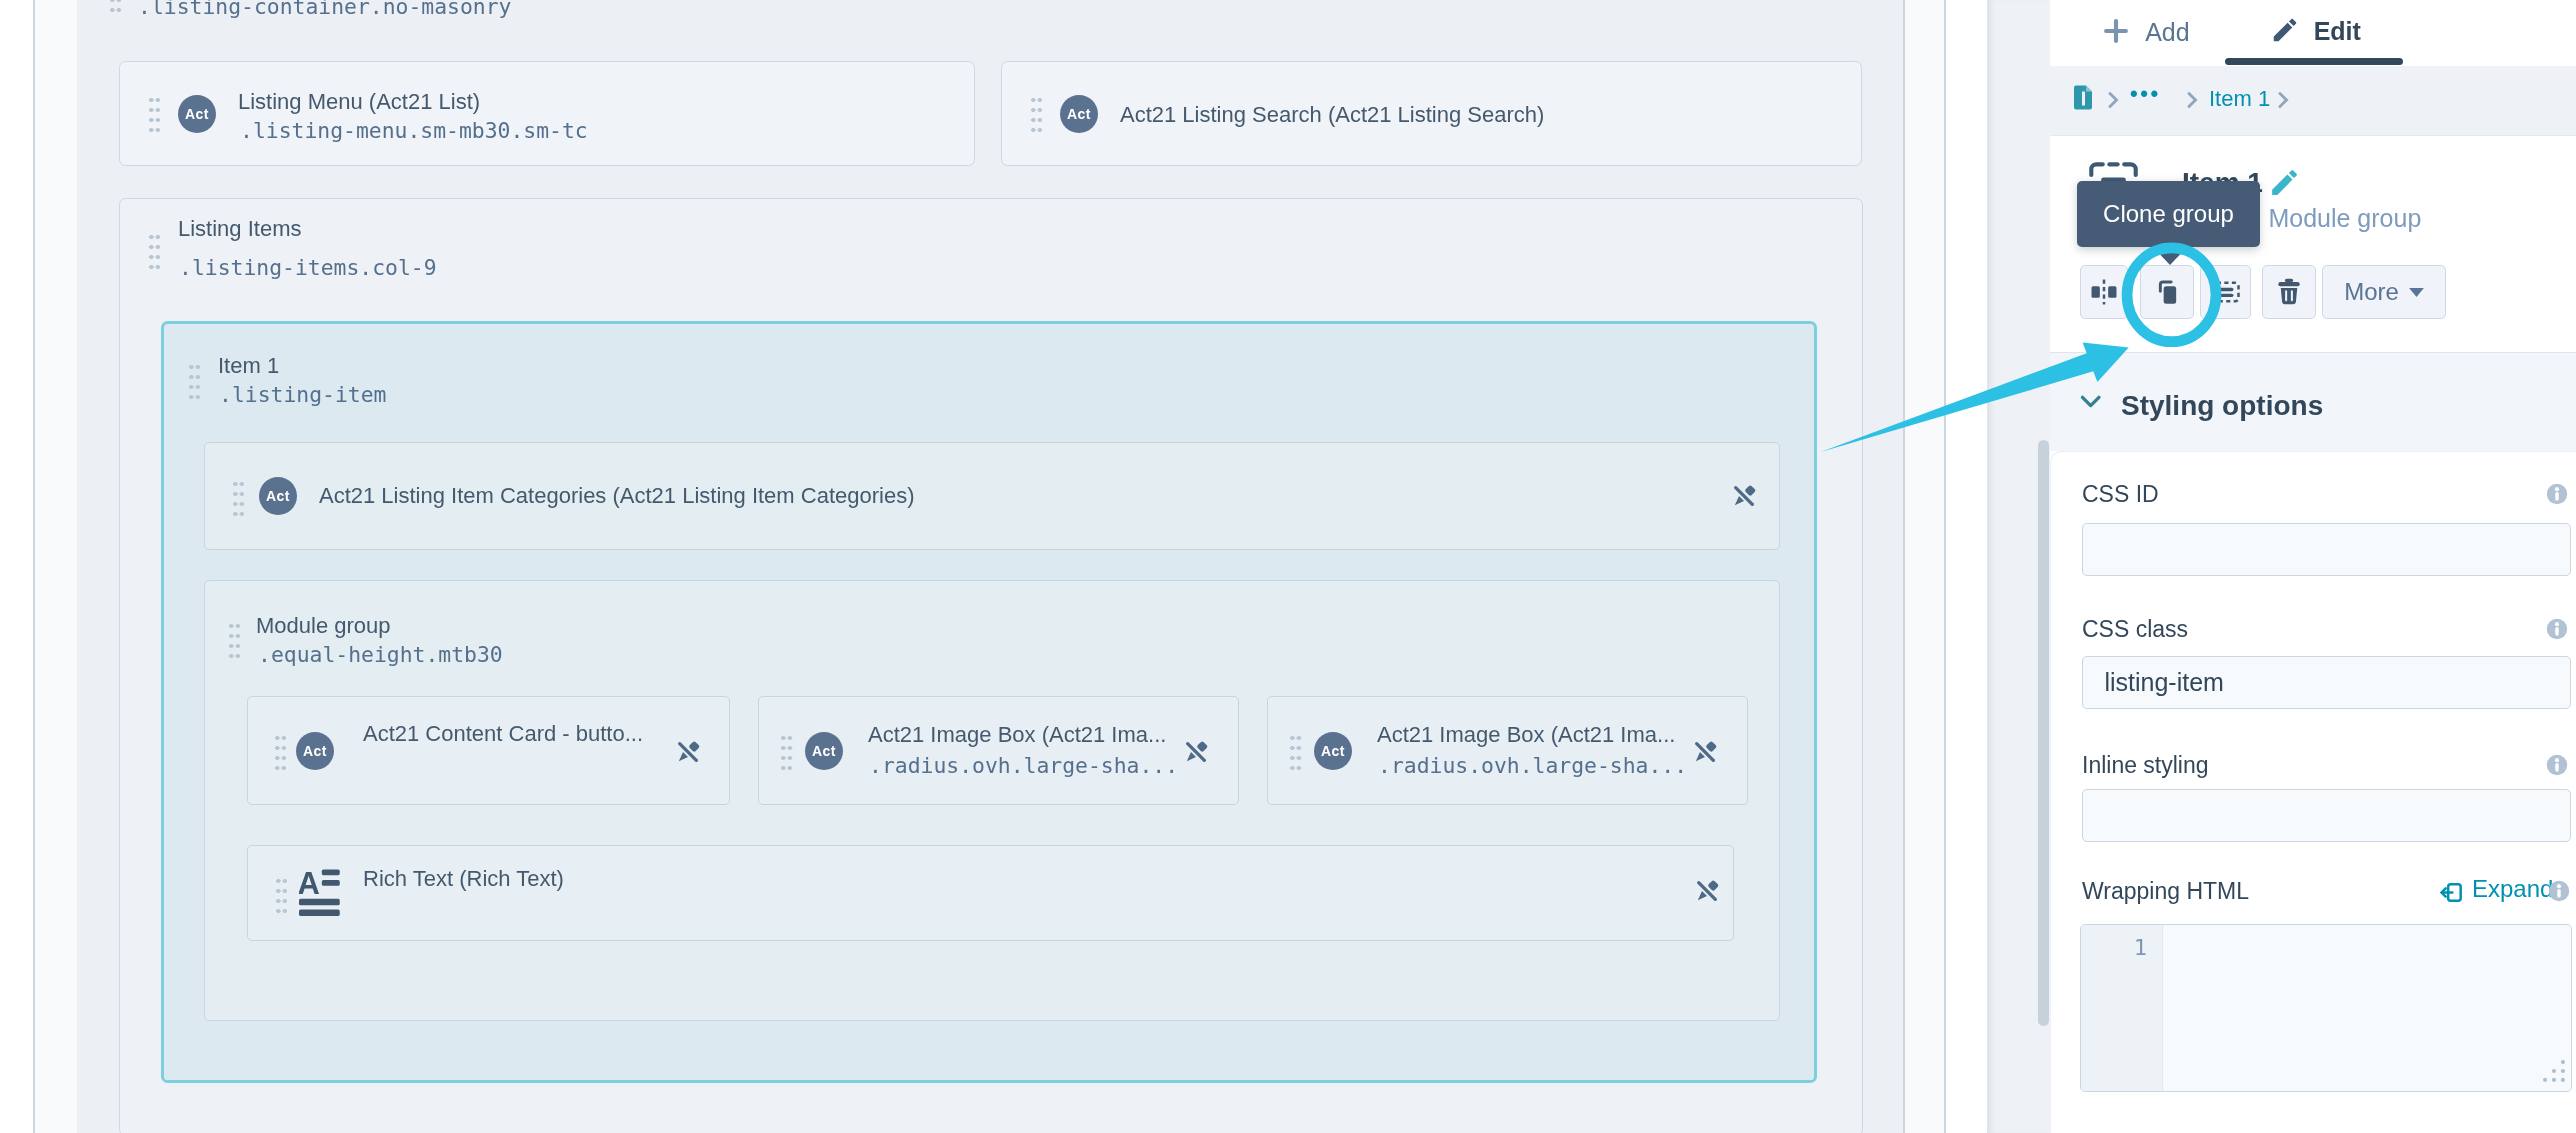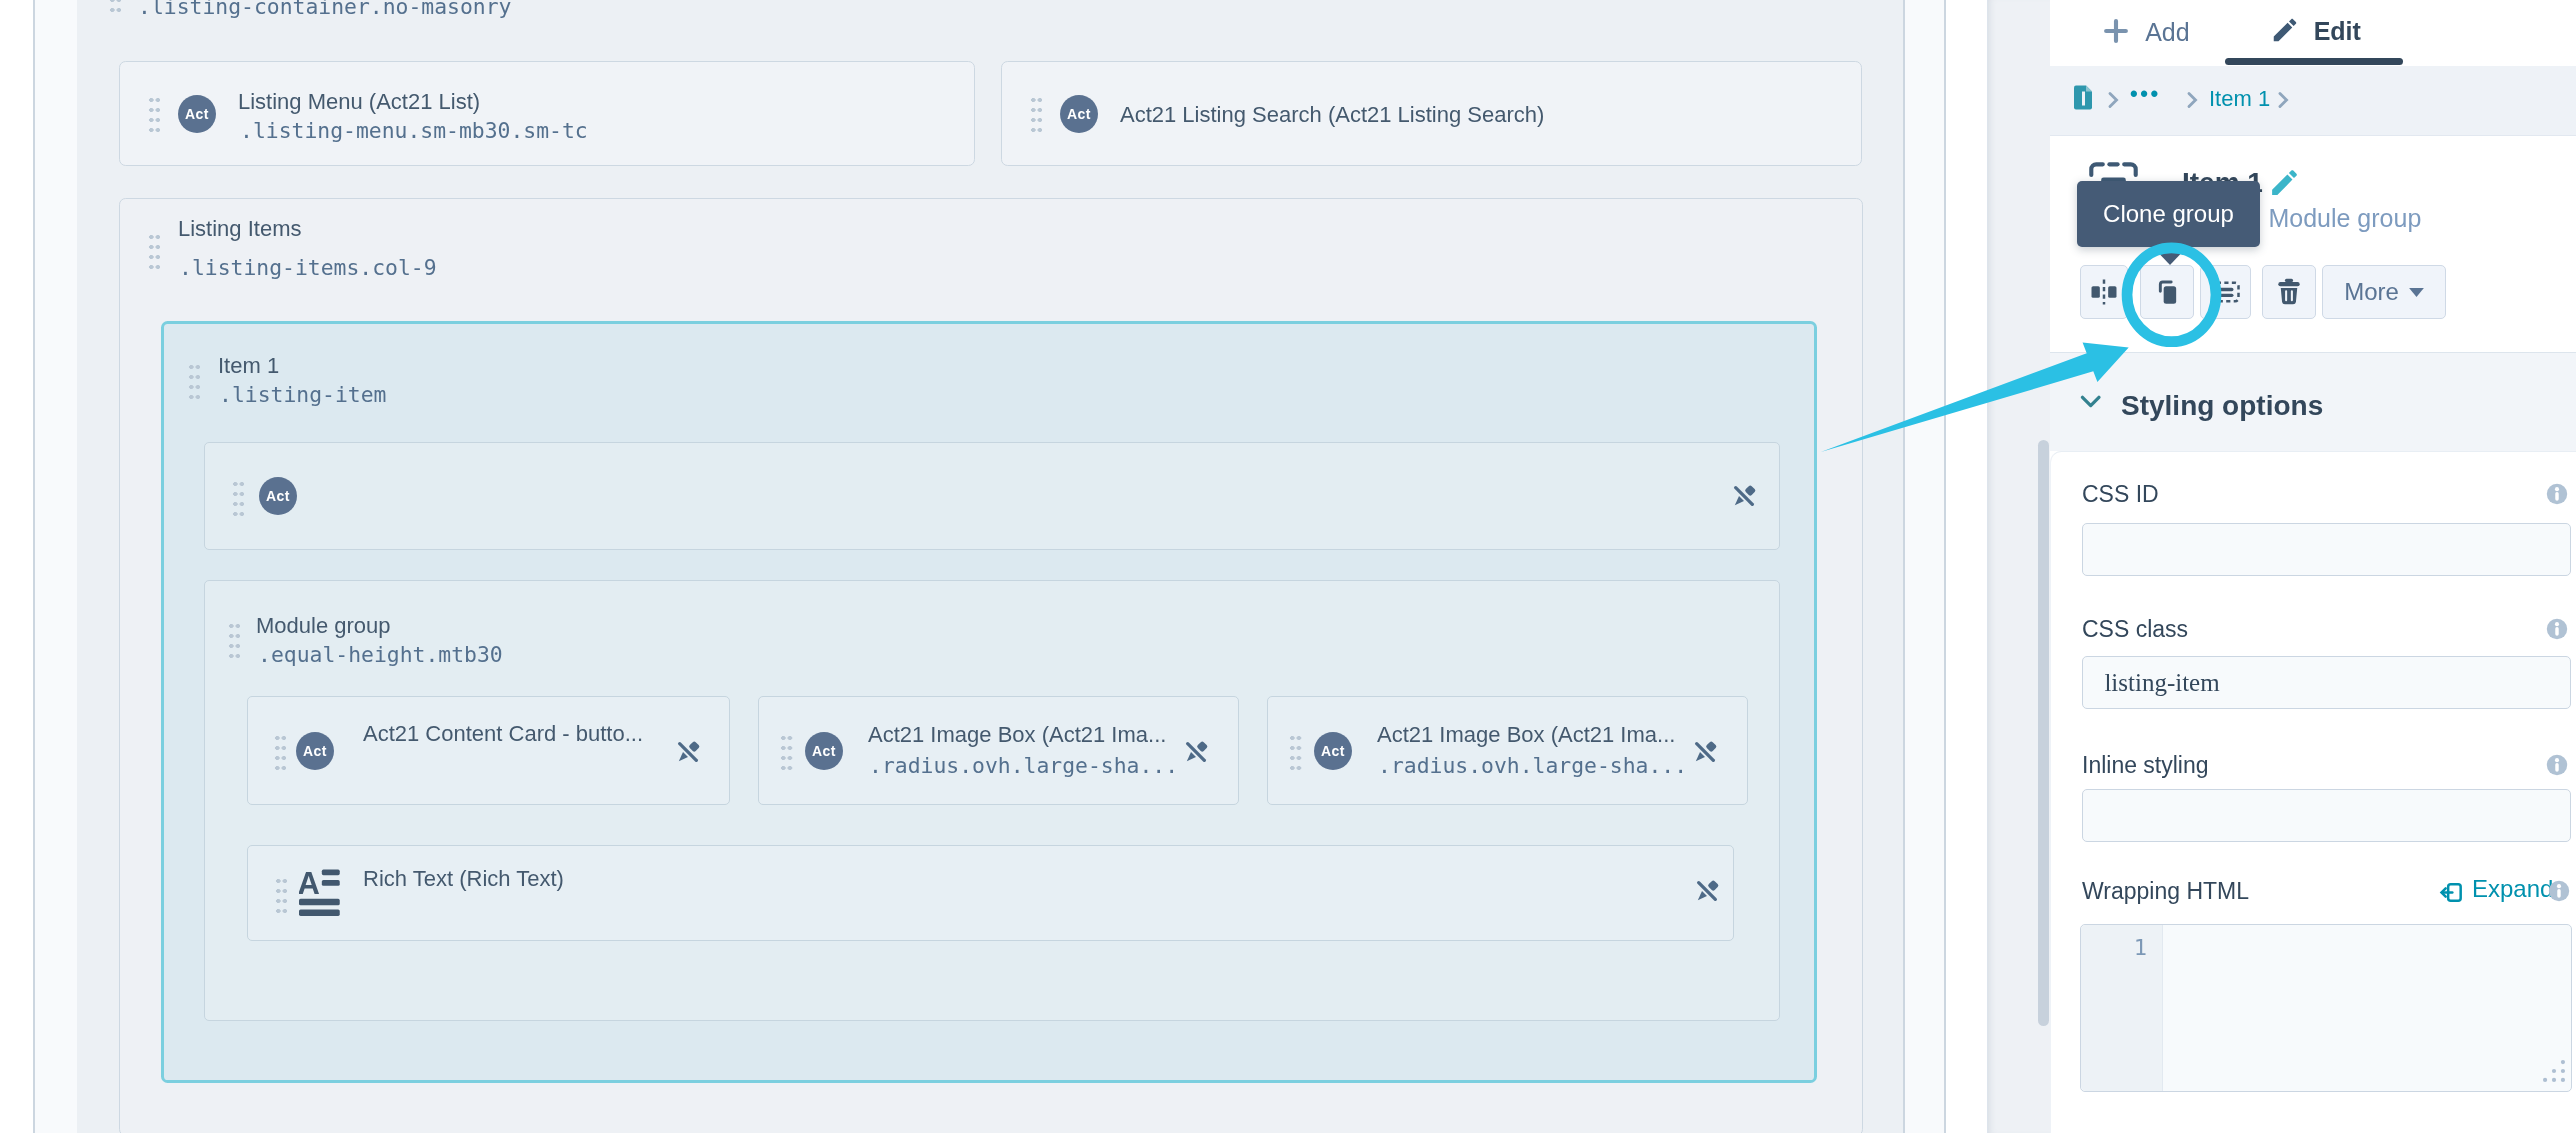--- a/index.html
+++ b/index.html
@@ -53,21 +53,21 @@
 
   .divider { position: absolute; left: 2050px; top: 352px; width: 526px; height: 1.6px; background: #dde5ed; }
   .band { position: absolute; left: 2050px; top: 353px; width: 526px; height: 98px; background: #f2f5f9; }
   .section-heading { position: absolute; left: 2121px; top: 390px; font-size: 28px; font-weight: bold; color: #33475b; }
 
   .formcard { position: absolute; left: 2050px; top: 451px; width: 526px; height: 682px; background: #ffffff;
               border-radius: 11.5px 0 0 0; border-top: 0.8px solid #e8eef4; border-left: 0.8px solid #eef2f7; }
   .flabel { position: absolute; font-size: 23px; color: #33475b; white-space: nowrap; text-align: right; }
   .finput { position: absolute; left: 2082px; width: 489px; height: 53px; background: #f7fafc;
             border: 0.8px solid #cbd6e2; border-radius: 5px; font-size: 25px; color: #33475b;
-            font-family: Liberation Serif, serif; padding: 0 21.4px; outline: none; }
+            font-family: Liberation Sans, sans-serif; padding: 0 21.4px; outline: none; }
   .info { position: absolute; width: 22px; height: 22px; }
 
   .editor { position: absolute; left: 2080px; top: 924px; width: 492px; height: 168px; background: #f7fafc;
             border: 0.8px solid #cbd6e2; border-radius: 5px; }
   .editor-gutter { position: absolute; left: 0; top: 0; width: 82px; height: 166px; background: #edf2f6;
             border-right: 0.8px solid #e2e9f0; border-radius: 5px 0 0 5px; }
   .editor-line-num { position: absolute; left: 33px; top: 10px; width: 33px; text-align: right;
             font-size: 22px; color: #7c98b6; font-family: "DejaVu Sans Mono", monospace; }
 
   .gutter-col { position: absolute; left: 1987px; top: 0; width: 63px; height: 1133px; background: #eef1f5;
@@ -118,20 +118,21 @@
   <div class="selbox" style="left:161px;top:321px;width:1656px;height:762px">
     <div class="dots" style="left:24px;top:38px"></div>
     <div class="ttl" style="left:54px;top:29px">Item 1</div>
     <div class="cls" style="left:55px;top:58px">.listing-item</div>
 
     <div class="inbox" style="left:40px;top:118px;width:1576px;height:108px">
       <div class="dots" style="left:27px;top:36px"></div>
       <div class="badge" style="left:54px;top:34px">
           <span>Act</span>
         </div>
+      <div class="ttl" style="left:114px;top:40px">Act21 Listing Item Categories (Act21 Listing Item Categories)</div>
       <span class="noedit" style="left:1524px;top:38px">
         <svg width="30" height="30" viewBox="0 0 36 36">
             <path d="M8 8 L28 28" stroke="#4e6a87" stroke-width="4" stroke-linecap="round"></path>
             <rect x="20.5" y="6.5" width="10" height="10" rx="2.5" transform="rotate(45 25.5 11.5)" fill="#4e6a87"></rect>
             <path d="M7 29 L12 18 L18 24 Z" fill="#4e6a87"></path>
           </svg>
       </span>
     </div>
 
     <div class="inbox" style="left:40px;top:256px;width:1576px;height:441px">

